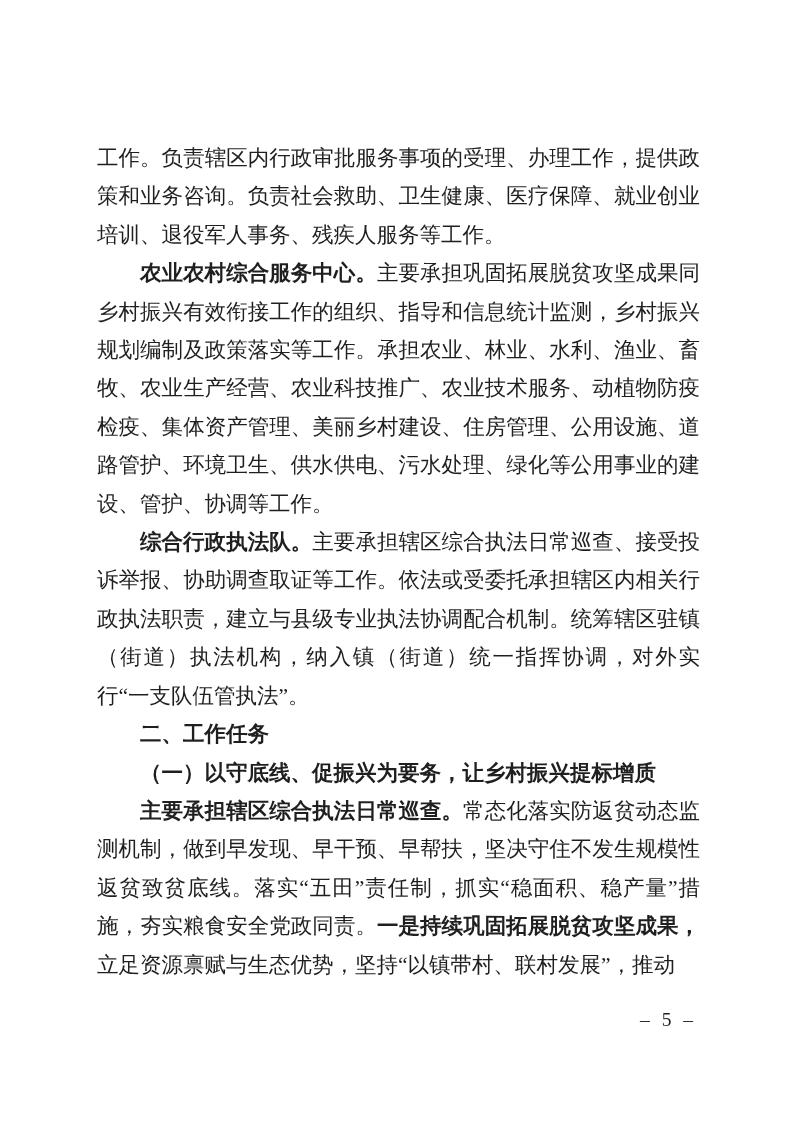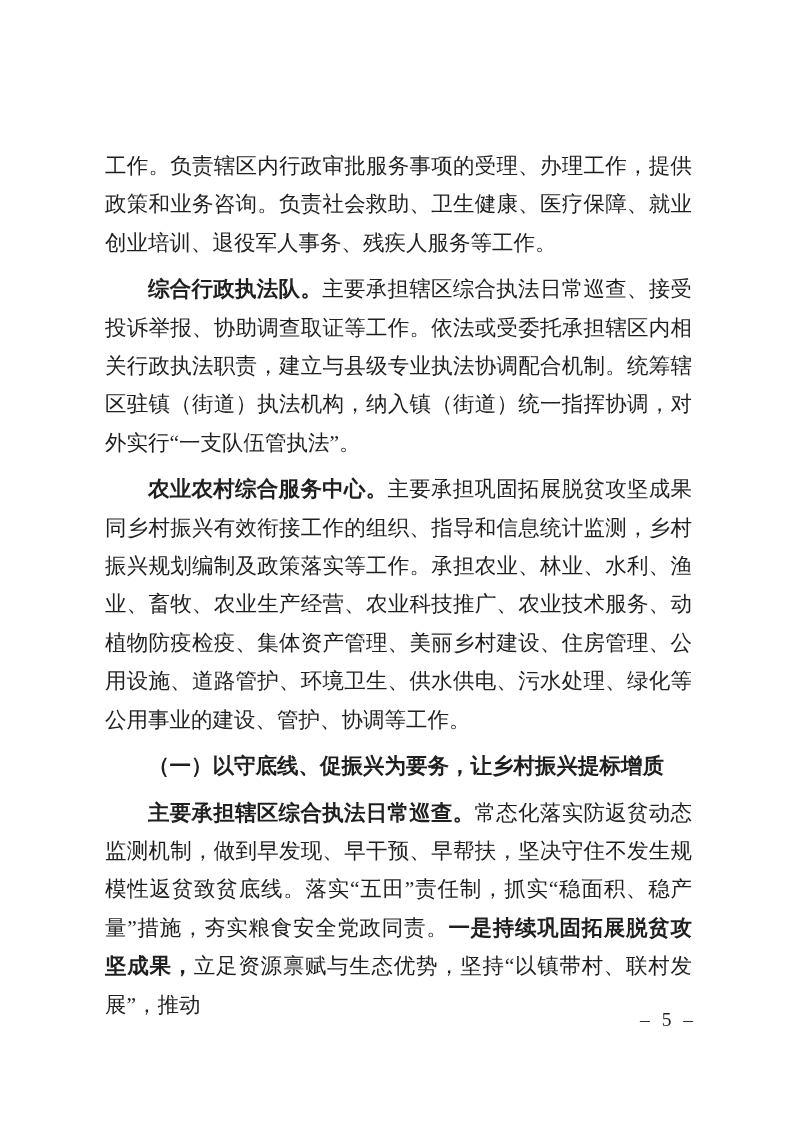--- a/index.html
+++ b/index.html
@@ -21,21 +21,21 @@
     position: absolute;
     left: 97px;
     top: 139px;
     width: 603px;
     font-size: 21.5px;
     line-height: 38.4px;
     text-align: justify;
     letter-spacing: 0;
   }
   .content p {
-    margin: 8px;
+    margin: 0;
     padding: 0;
     text-indent: 2em;
   }
   .content p.no-indent {
     text-indent: 0;
   }
   .lead-bold {
     font-weight: 700;
     font-family: "Liberation Sans", "DejaVu Sans", sans-serif;
   }
@@ -63,27 +63,28 @@
 
 <div class="page">
 
   <div class="content">
 
     <p class="no-indent">
       <span>工作。负责辖区内行政审批服务事项的受理、办理工作，提供政策和业务咨询。负责社会救助、卫生健康、医疗保障、就业创业培训、退役军人事务、残疾人服务等工作。</span>
     </p>
 
     <p>
+      <span class="lead-bold">农业农村综合服务中心。</span><span>主要承担巩固拓展脱贫攻坚成果同乡村振兴有效衔接工作的组织、指导和信息统计监测，乡村振兴规划编制及政策落实等工作。承担农业、林业、水利、渔业、畜牧、农业生产经营、农业科技推广、农业技术服务、动植物防疫检疫、集体资产管理、美丽乡村建设、住房管理、公用设施、道路管护、环境卫生、供水供电、污水处理、绿化等公用事业的建设、管护、协调等工作。</span>
+    </p>
+
+    <p>
       <span class="lead-bold">综合行政执法队。</span><span>主要承担辖区综合执法日常巡查、接受投诉举报、协助调查取证等工作。依法或受委托承担辖区内相关行政执法职责，建立与县级专业执法协调配合机制。统筹辖区驻镇（街道）执法机构，纳入镇（街道）统一指挥协调，对外实行“一支队伍管执法”。</span>
     </p>
 
-    <p>
-      <span class="lead-bold">农业农村综合服务中心。</span><span>主要承担巩固拓展脱贫攻坚成果同乡村振兴有效衔接工作的组织、指导和信息统计监测，乡村振兴规划编制及政策落实等工作。承担农业、林业、水利、渔业、畜牧、农业生产经营、农业科技推广、农业技术服务、动植物防疫检疫、集体资产管理、美丽乡村建设、住房管理、公用设施、道路管护、环境卫生、供水供电、污水处理、绿化等公用事业的建设、管护、协调等工作。</span>
-    </p>
-
+    <p class="heading">二、工作任务</p>
 
     <p class="subheading">（一）以守底线、促振兴为要务，让乡村振兴提标增质</p>
 
     <p>
       <span class="lead-bold">主要承担辖区综合执法日常巡查。</span><span>常态化落实防返贫动态监测机制，做到早发现、早干预、早帮扶，坚决守住不发生规模性返贫致贫底线。落实“五田”责任制，抓实“稳面积、稳产量”措施，夯实粮食安全党政同责。</span><span class="lead-bold">一是持续巩固拓展脱贫攻坚成果，</span><span>立足资源禀赋与生态优势，坚持“以镇带村、联村发展”，推动</span>
     </p>
 
   </div>
 
   <div class="footer-page-number">– 5 –</div>

